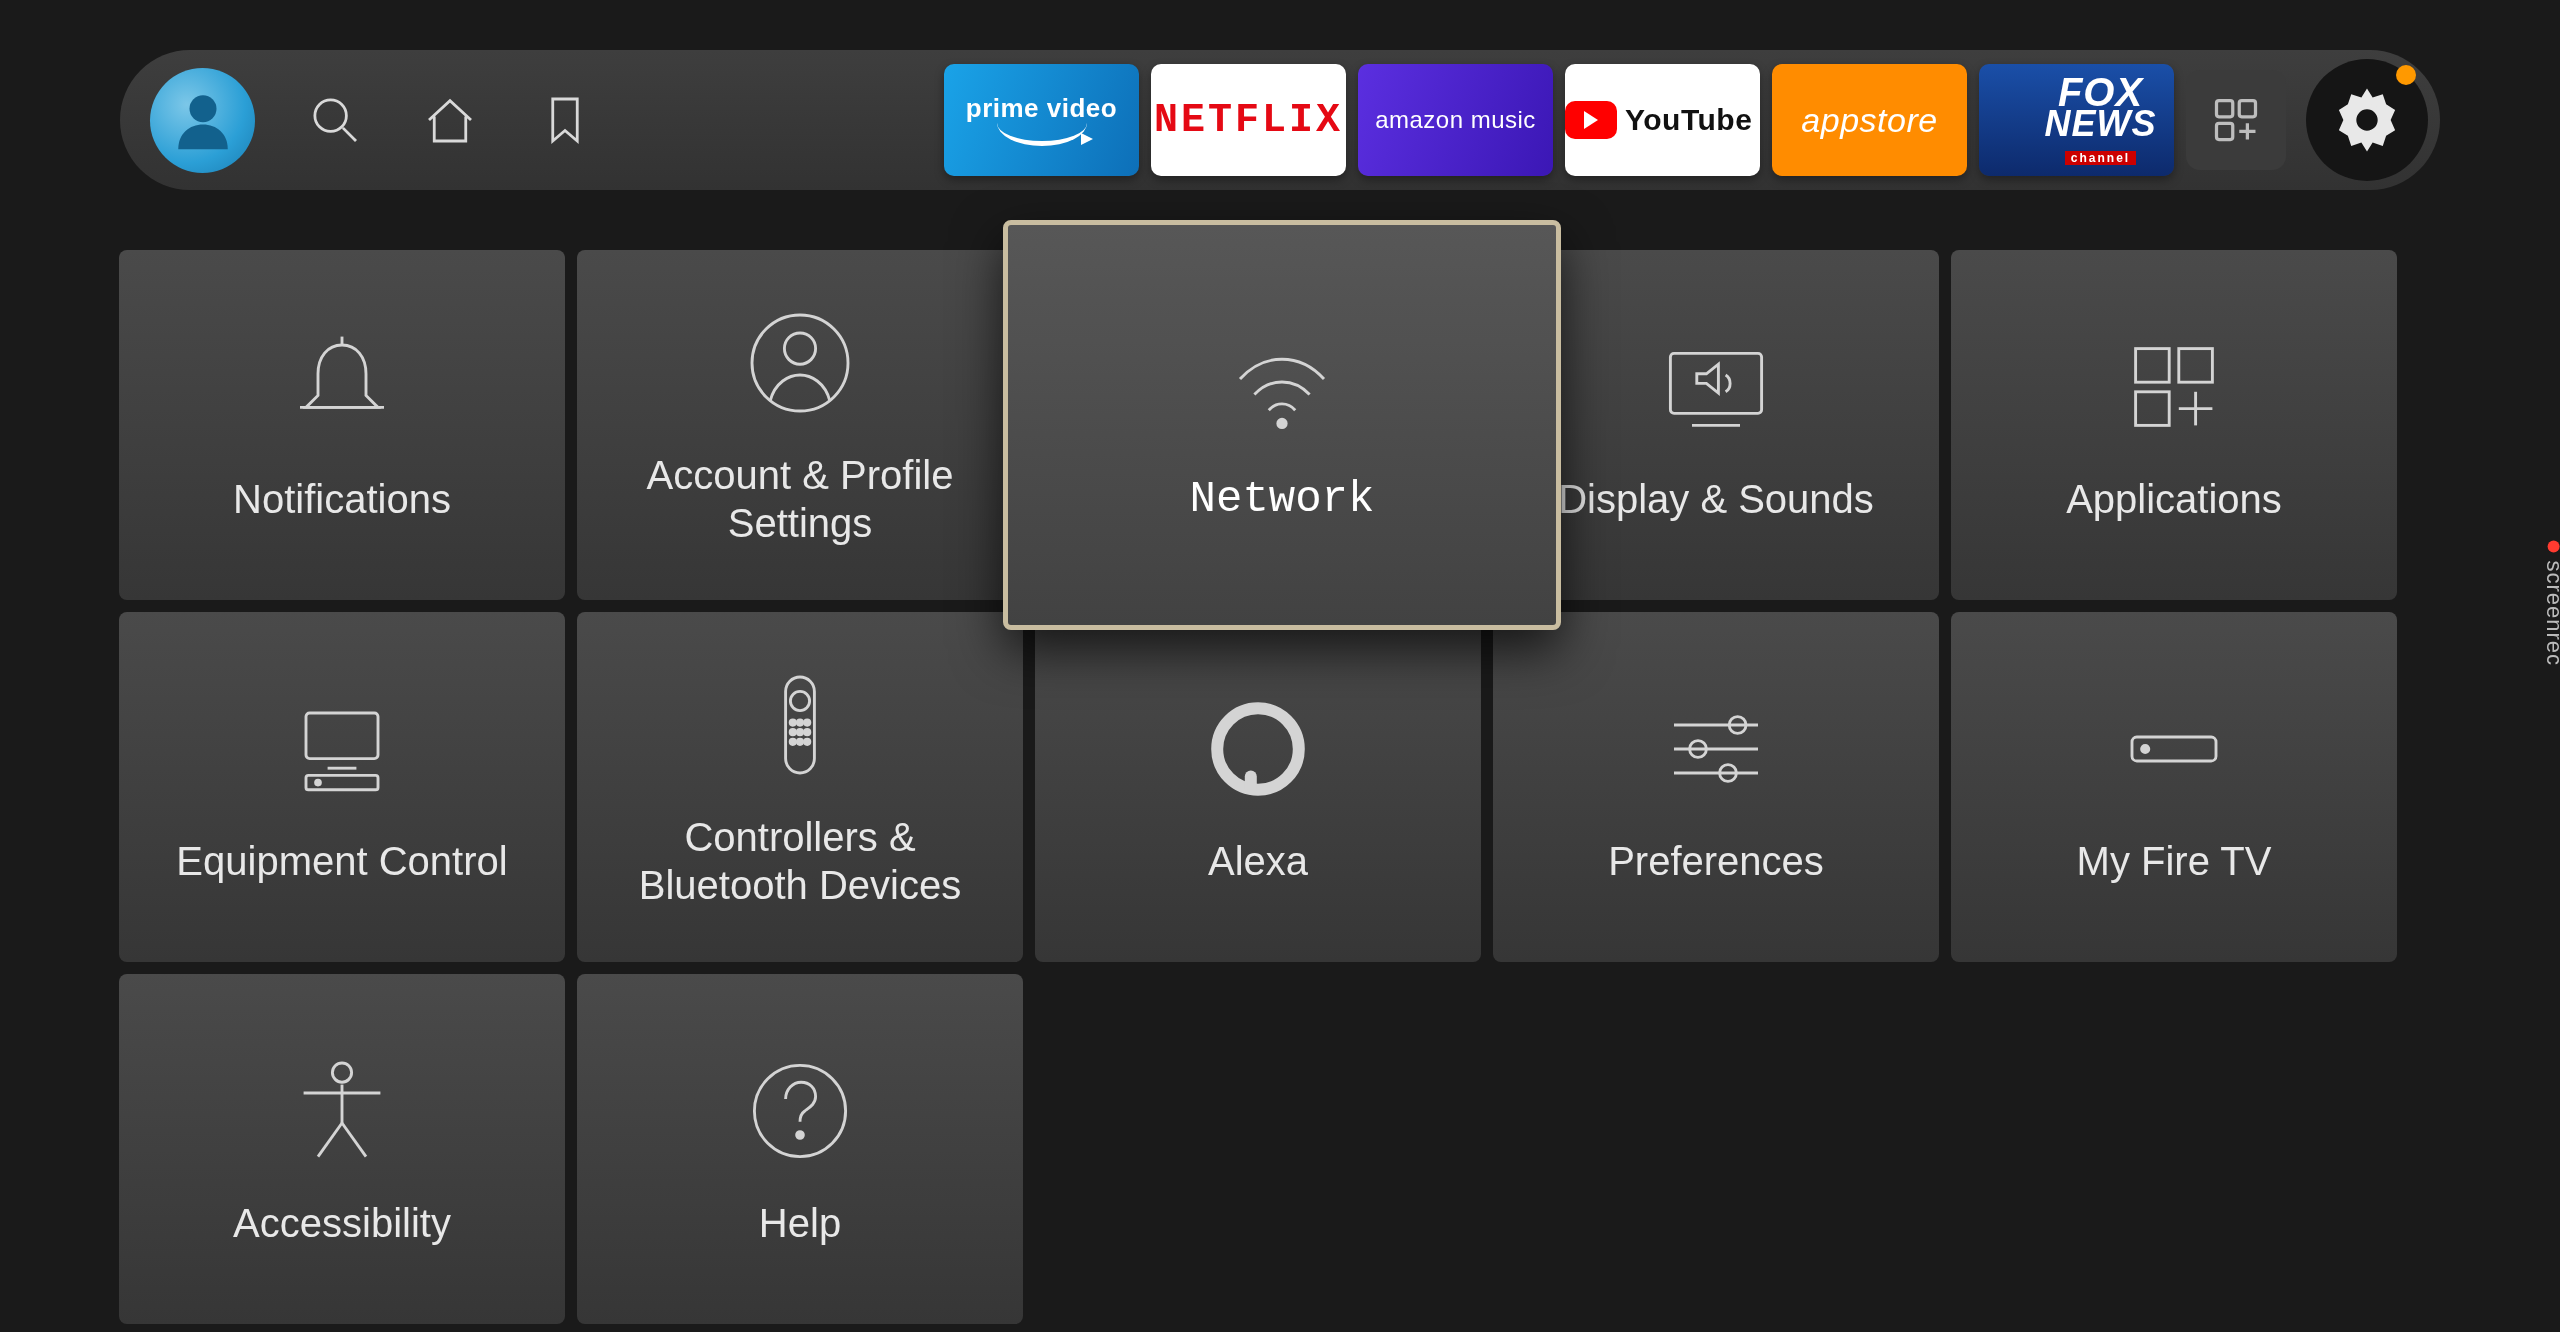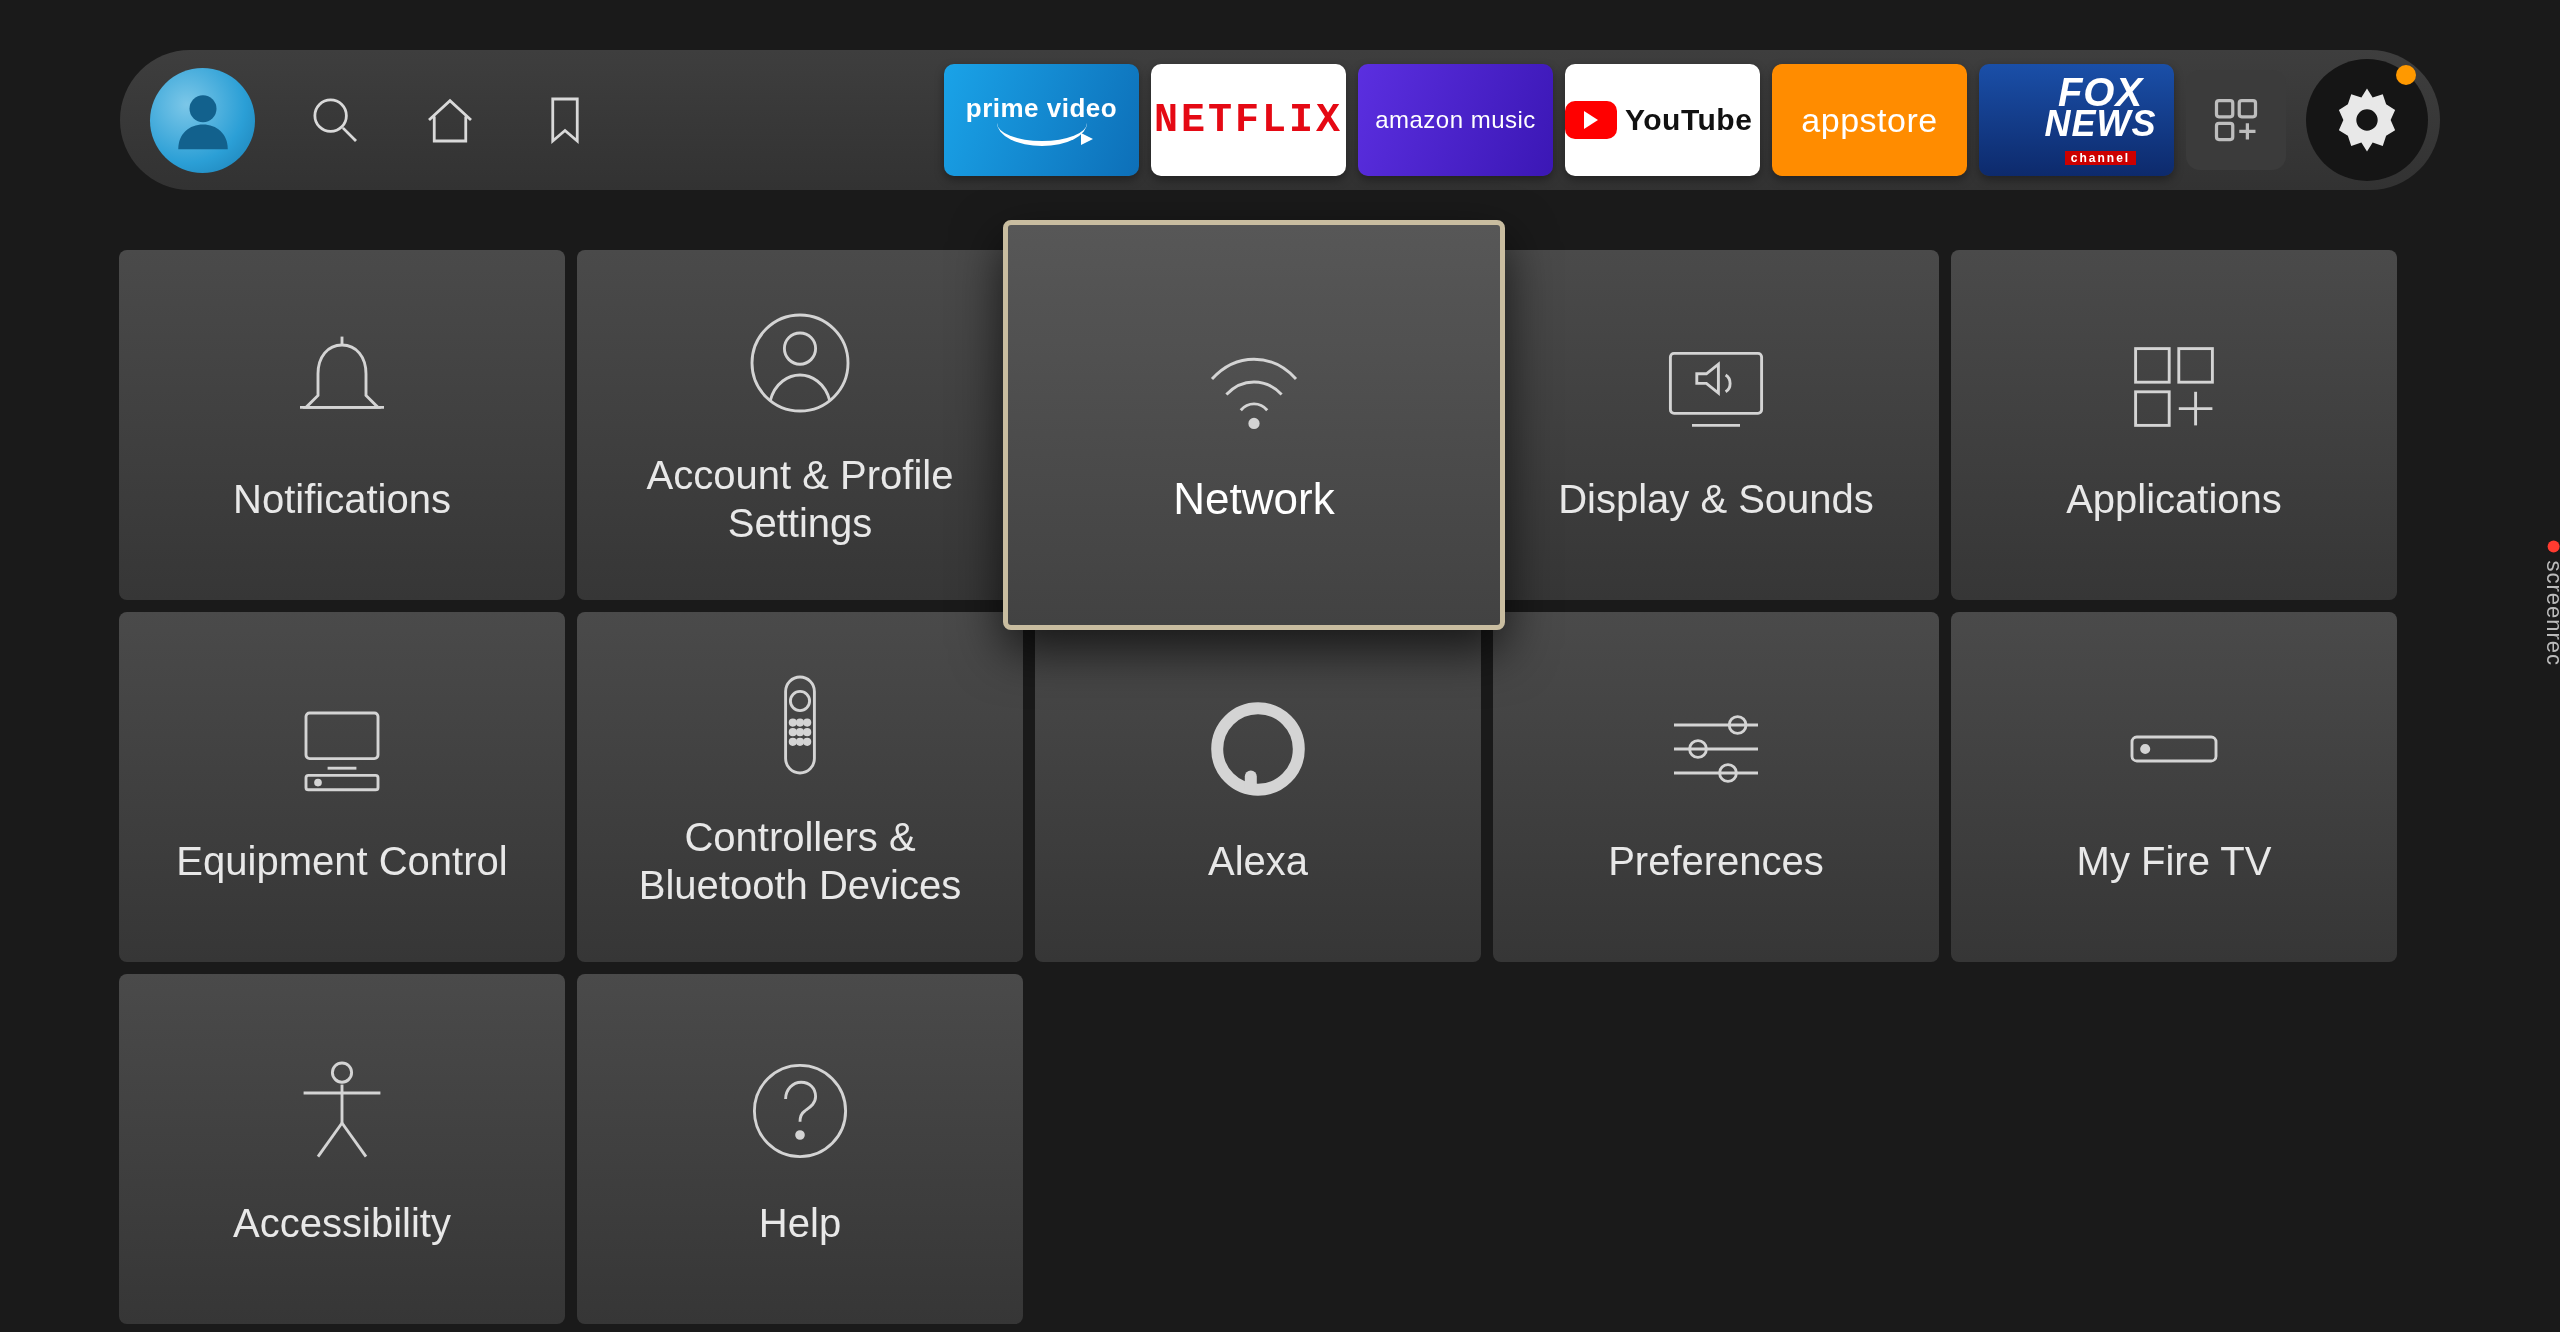--- a/index.html
+++ b/index.html
@@ -94,21 +94,21 @@
     border-top:6px solid transparent;
     border-bottom:6px solid transparent;
   }
 
   .app-netflix { background: #ffffff; color: #e50914; font-family: Liberation Mono, monospace; font-size: 40px; letter-spacing: 3px; }
   .app-music { background: linear-gradient(110deg, #5b2fe0 0, #3b17b5 100%); color: #fff; font-size: 24px; text-align: center; font-weight: 400; }
   .app-youtube { background: #ffffff; display:flex; align-items:center; justify-content:flex-start; gap:8px; }
   .app-youtube .yt-logo { width:52px; height:38px; background:#ff0000; border-radius:10px; display:flex; align-items:center; justify-content:center; }
   .app-youtube .yt-logo::before { content:""; border-left:14px solid #fff; border-top:9px solid transparent; border-bottom:9px solid transparent; }
   .app-youtube .yt-text { color:#111; font-weight:600; font-size:30px; }
-  .app-appstore { background: #ff8c00; color: #fff; font-size: 34px; font-weight: 400; }
+  .app-appstore { background: #ff8c00; color: #fff; font-size: 34px; font-weight: 400; font-style: italic; }
   .app-fox { background: linear-gradient(180deg,#1a4fa8 0,#0d2a6c 100%); color:#fff; display:flex; align-items:center; justify-content:center; }
   .app-fox-inner { text-align:center; line-height:0.85;margin-left:48px; }
   .app-fox-inner .fox { font-family:Impact, "Arial Black", sans-serif; font-size:40px; letter-spacing:1px; font-style:italic; }
   .app-fox-inner .news { font-family:Impact, "Arial Black", sans-serif; font-size:36px; letter-spacing:1px; font-style:italic; }
   .app-fox-inner .channel { font-size:12px; background:#c00; padding:2px 6px; display:inline-block; margin-top:4px; letter-spacing:2px; }
 
   .app-more {
     width: 100px;
     height: 100px;
     background: #3b3b3b;
@@ -155,28 +155,29 @@
     display: flex;
     flex-direction: column;
     align-items: center;
     justify-content: center;
     text-align: center;
     padding: 20px 30px;
     box-sizing: border-box;
   }
 
   .settings-tile.selected {
-    width: 502px;
+    width: 558px;
     height: 410px;
     margin: -30px -32px;
     z-index: 10;
     position: relative;
     border: 5px solid #c9bda0;
     box-shadow: 0 20px 50px rgba(0,0,0,0.7);
     background: linear-gradient(to bottom, #575757 0%, #424242 100%);
+    font-family: Liberation Mono, monospace;
   }
 
   .tile-icon {
     width: 120px;
     height: 120px;
     display: flex;
     align-items: center;
     justify-content: center;
     margin-bottom: 28px;
   }

